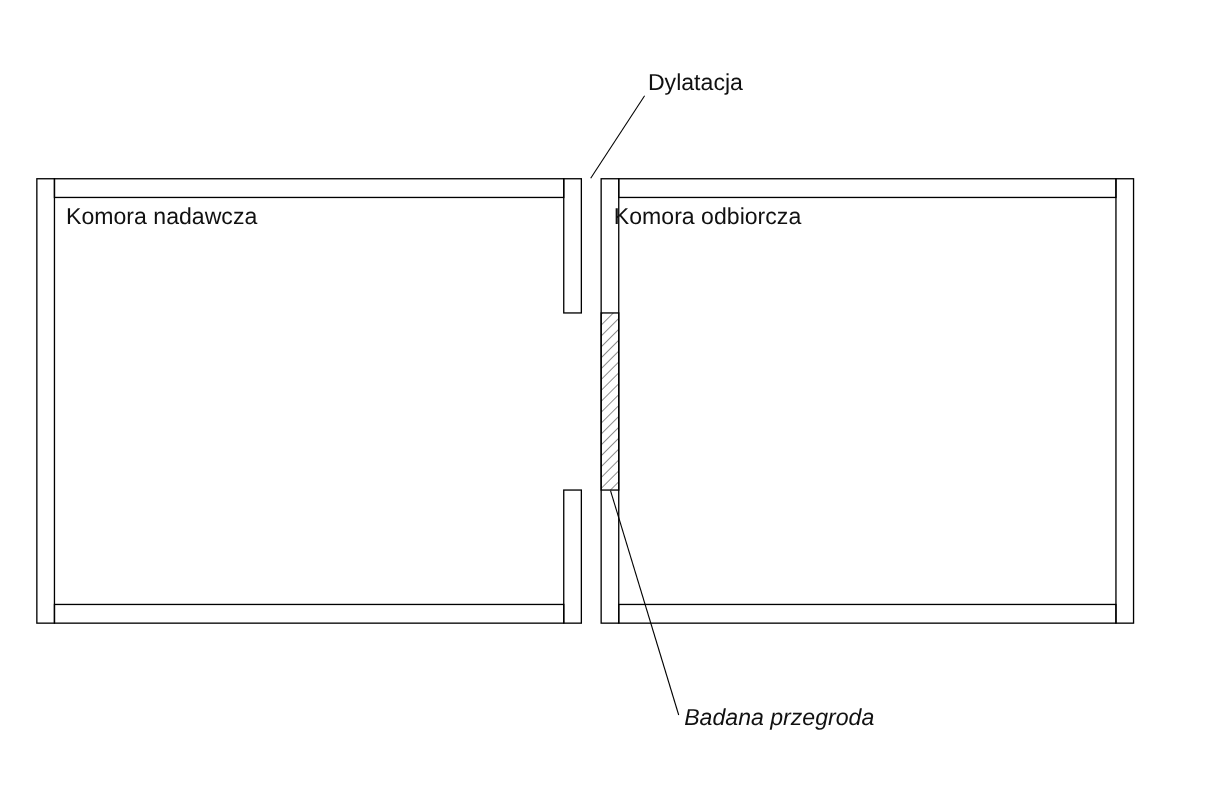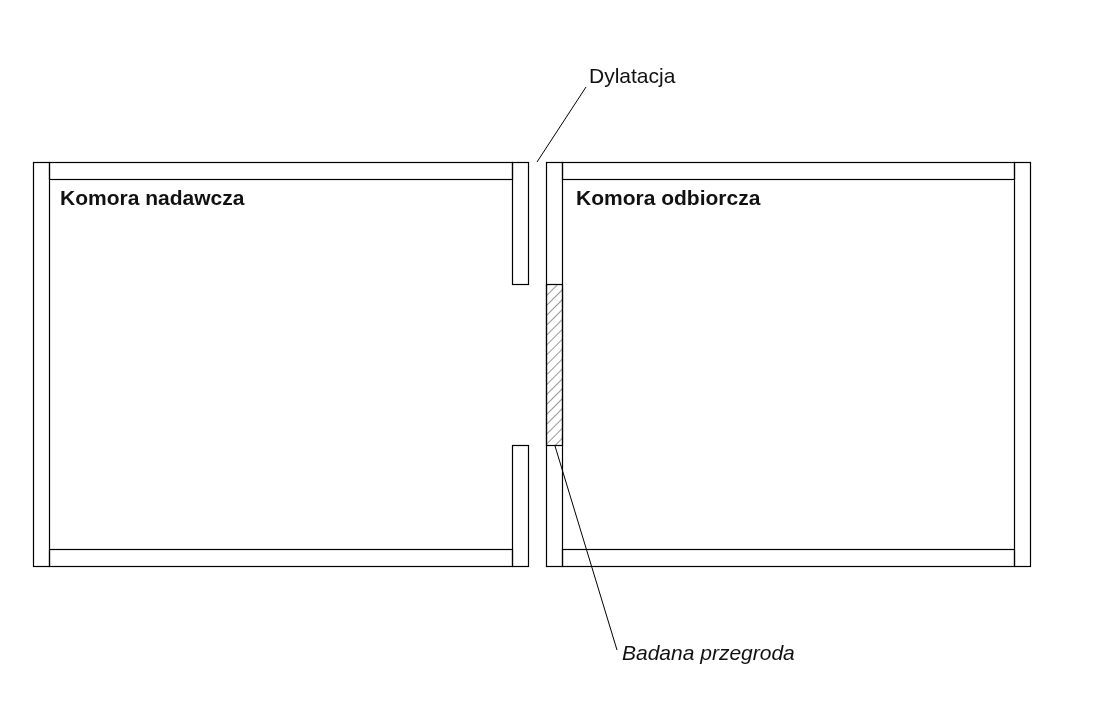--- a/index.html
+++ b/index.html
@@ -33,16 +33,16 @@
       <rect x="1014.5" y="162.5" width="16" height="404"></rect>
     </g>
 
     <rect x="546.5" y="284.5" width="16" height="161" fill="url(#hatch)"></rect>
 
     <line x1="537" y1="162" x2="586" y2="87" stroke-width="1"></line>
     <line x1="555" y1="446" x2="617" y2="650" stroke-width="1"></line>
   </g>
 </svg>
 
-<div class="lbl" style="left:60px; top:187px;font-weight:bold;">Komora nadawcza</div>
-<div class="lbl" style="left:576px; top:187px;font-weight:bold;">Komora odbiorcza</div>
+<div class="lbl" style="left:60px; top:187px;">Komora nadawcza</div>
+<div class="lbl" style="left:558px; top:187px;">Komora odbiorcza</div>
 <div class="lbl" style="left:589px; top:65px;">Dylatacja</div>
 <div class="lbl" style="left:622px; top:642px;font-style:italic;">Badana przegroda</div>
 
 </body></html>

